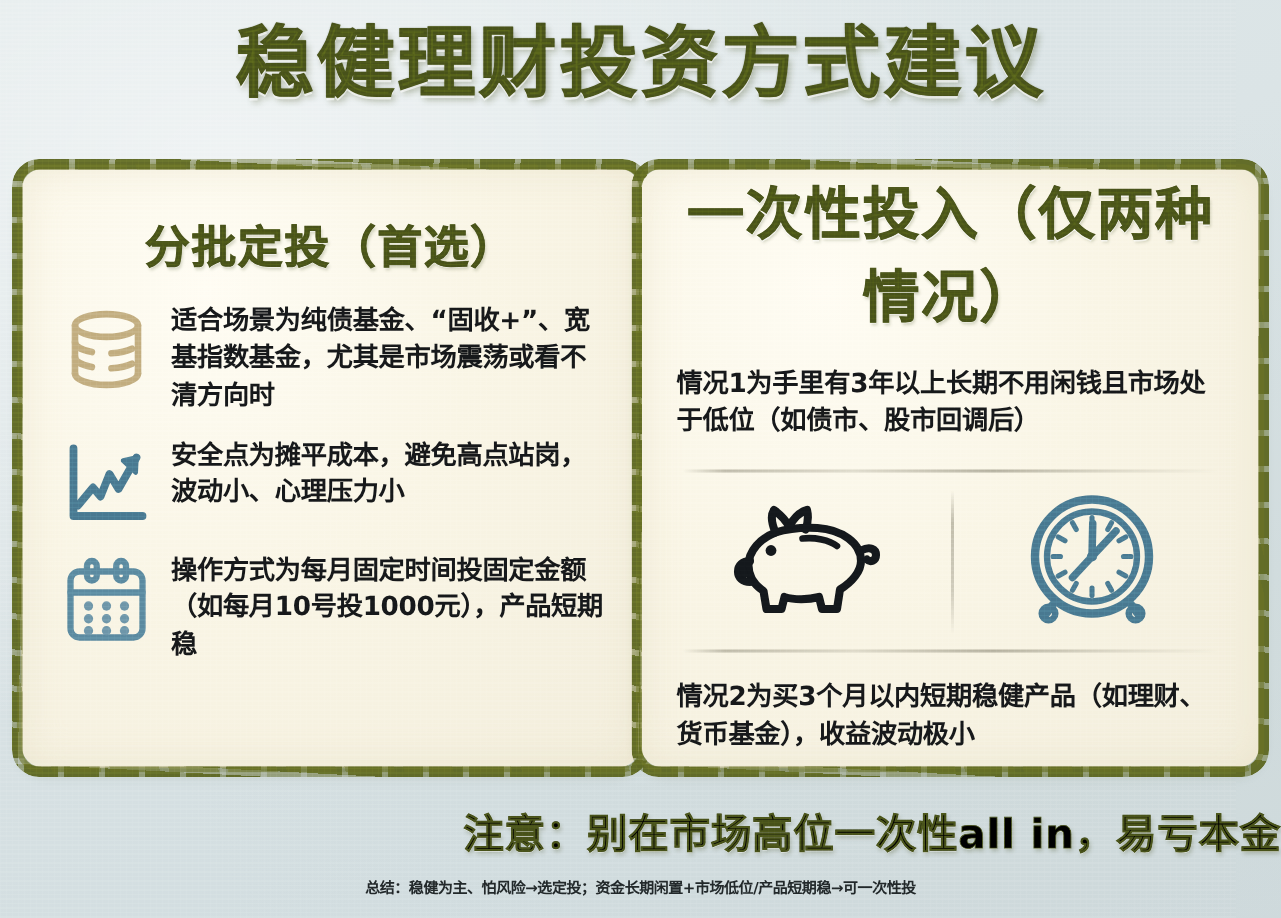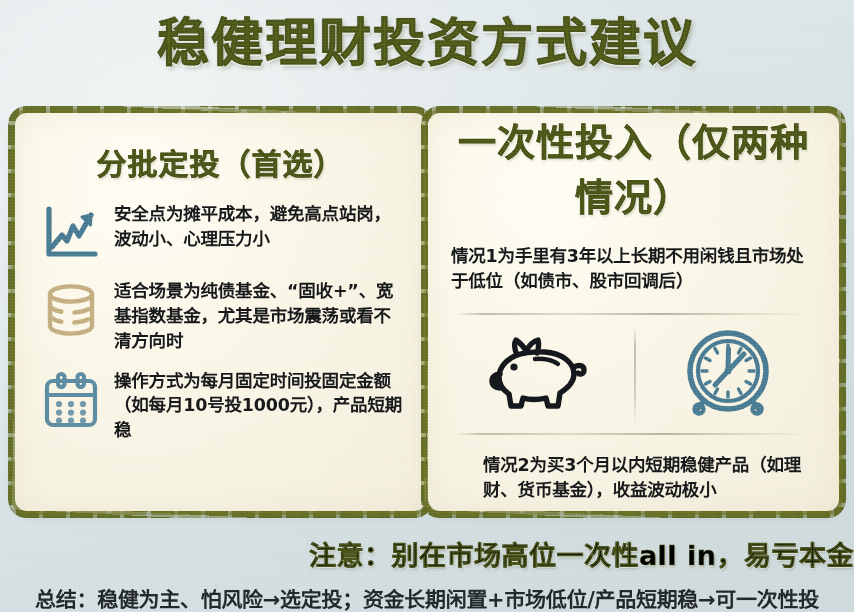--- a/index.html
+++ b/index.html
@@ -156,21 +156,21 @@
   .case-text {
     font-size: 17.5px;
     line-height: 1.45;
     font-weight: 800;
     color: #16181a;
     text-align: left;
     letter-spacing: -0.2px;
     padding: 0 6px;
   }
   .case-1 { margin-top: 22px; }
-  .case-2 { margin-top: 18px; margin-left: 32px; }
+  .case-2 { margin-top: 18px; }
 
   .hrule {
     height: 2px;
     margin: 18px 10px 0 10px;
     background: linear-gradient(90deg,
       rgba(180,176,160,0) 0%,
       rgba(172,168,150,0.75) 8%,
       rgba(190,186,168,0.45) 32%,
       rgba(165,161,143,0.8) 58%,
       rgba(186,182,164,0.4) 82%,
@@ -221,21 +221,21 @@
       0 1px 0 rgba(255,255,255,0.6),
       1px 2px 3px rgba(60,70,20,0.28);
     -webkit-text-stroke: 0.5px #49531a;
   }
   .summary {
     position: absolute;
     top: 583px;
     left: 0;
     width: 854px;
     text-align: center;
-    font-size: 21px;
+    font-size: 10px;
     font-weight: 700;
     color: #22282a;
     letter-spacing: -0.3px;
   }
 
   svg { display: block; overflow: visible; }
 </style>
 </head>
 <body>
 
@@ -245,48 +245,48 @@
 
   <div class="cards">
 
     <div class="card card-left">
       <div class="frame"></div>
       <div class="frame2"></div>
 
       <div class="card-title">分批定投（首选）</div>
 
       <div class="rows">
-
-        <div class="row">
-          <div class="row-icon">
-            <svg width="58" height="56" viewBox="0 0 58 56" aria-hidden="true">
-              <g fill="none" stroke="#4a7a92" stroke-width="5.2" stroke-linecap="round" stroke-linejoin="round">
-                <path d="M7 4 L7 49 L53 49"></path>
-                <path d="M10 42 L20 30 L25 36 L31 21 L37 31 L49 10"></path>
-              </g>
-              <path d="M49 10 L40 12 L48.5 20 Z" fill="#4a7a92" stroke="#4a7a92" stroke-width="3" stroke-linejoin="round"></path>
-            </svg>
-          </div>
-          <div class="row-text">安全点为摊平成本，避免高点站岗，波动小、心理压力小</div>
-        </div>
 
         <div class="row">
           <div class="row-icon">
             <svg width="56" height="56" viewBox="0 0 56 56" aria-hidden="true">
               <g fill="none" stroke="#c3ae80" stroke-width="4.4" stroke-linecap="round">
                 <ellipse cx="28" cy="12" rx="21" ry="7.6"></ellipse>
                 <path d="M7 12 L7 44"></path>
                 <path d="M49 12 L49 44"></path>
                 <path d="M7 44 a21 7.6 0 0 0 42 0"></path>
                 <path d="M7 23 a21 7.6 0 0 0 42 0" stroke-dasharray="14 13"></path>
                 <path d="M7 33 a21 7.6 0 0 0 42 0" stroke-dasharray="14 13"></path>
               </g>
             </svg>
           </div>
           <div class="row-text">适合场景为纯债基金、“固收+”、宽基指数基金，尤其是市场震荡或看不清方向时</div>
+        </div>
+
+        <div class="row">
+          <div class="row-icon">
+            <svg width="58" height="56" viewBox="0 0 58 56" aria-hidden="true">
+              <g fill="none" stroke="#4a7a92" stroke-width="5.2" stroke-linecap="round" stroke-linejoin="round">
+                <path d="M7 4 L7 49 L53 49"></path>
+                <path d="M10 42 L20 30 L25 36 L31 21 L37 31 L49 10"></path>
+              </g>
+              <path d="M49 10 L40 12 L48.5 20 Z" fill="#4a7a92" stroke="#4a7a92" stroke-width="3" stroke-linejoin="round"></path>
+            </svg>
+          </div>
+          <div class="row-text">安全点为摊平成本，避免高点站岗，波动小、心理压力小</div>
         </div>
 
         <div class="row">
           <div class="row-icon">
             <svg width="58" height="58" viewBox="0 0 58 58" aria-hidden="true">
               <g fill="none" stroke="#5c8ba1" stroke-width="4.2" stroke-linecap="round" stroke-linejoin="round">
                 <rect x="5" y="10" width="48" height="44" rx="6"></rect>
                 <path d="M5 24 L53 24"></path>
                 <rect x="16" y="3" width="6.5" height="13" rx="3.2"></rect>
                 <rect x="35.5" y="3" width="6.5" height="13" rx="3.2"></rect>

